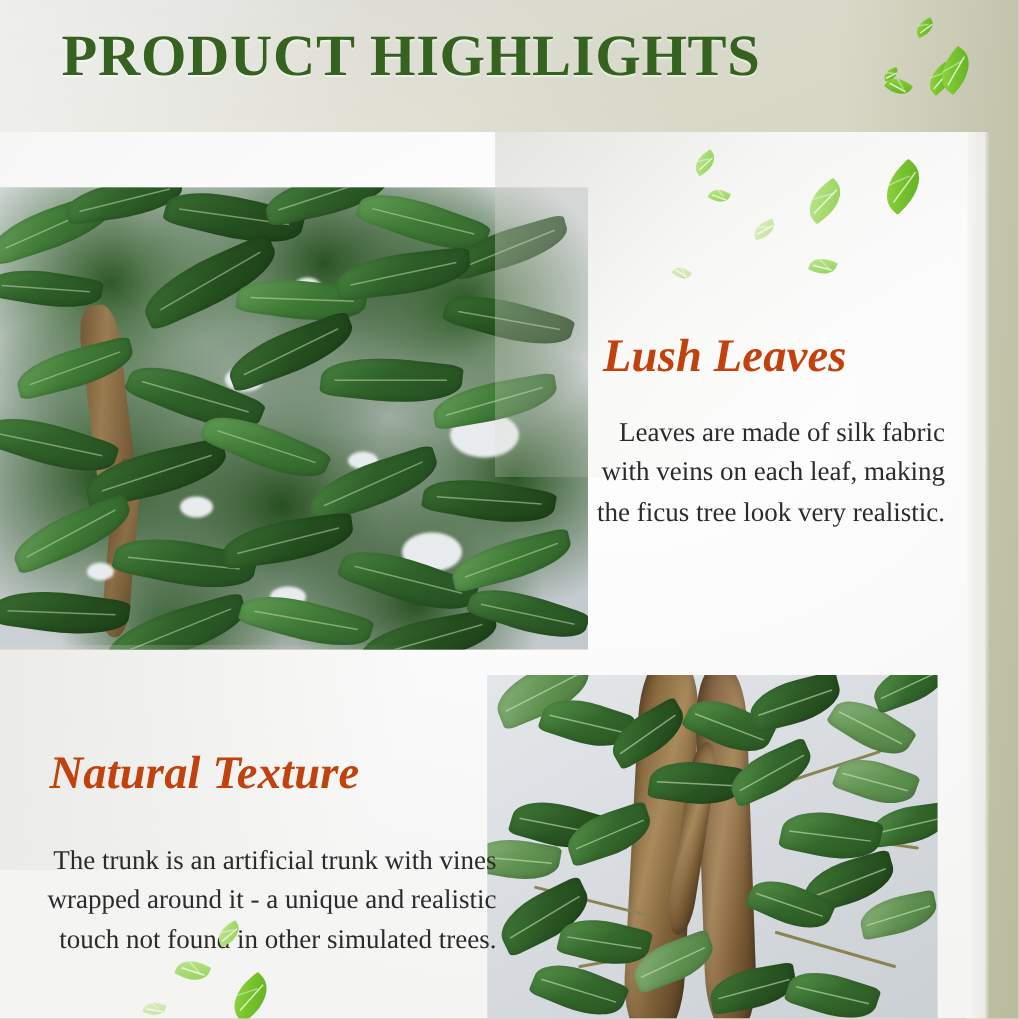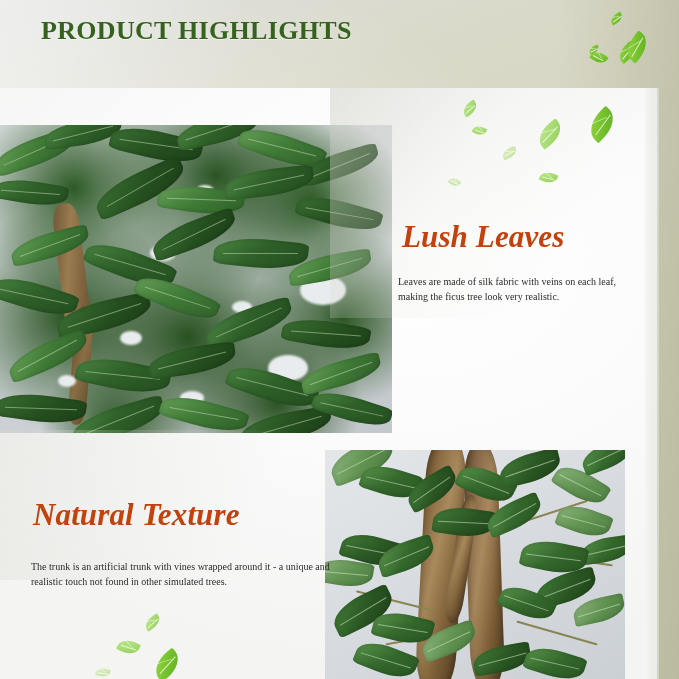--- a/index.html
+++ b/index.html
@@ -16,21 +16,21 @@
         linear-gradient(160deg,#dededd 0%,#d9d9c9 22%,#d3d3bd 55%,#c8c8ae 100%);
   }
   #bg-darkedge{position:absolute;top:0;right:0;width:120px;height:100%;
       background:linear-gradient(90deg,rgba(180,180,150,0) 0%,rgba(176,176,146,.30) 60%,rgba(168,168,138,.42) 100%);}
   #bg-lightleft{position:absolute;top:0;left:0;width:240px;height:110px;
       background:linear-gradient(100deg,rgba(255,255,255,.45),rgba(255,255,255,0));}
 
   
   #title{
     position:absolute;left:41px;top:18px;
-    font-size:26px;letter-spacing:.012em;line-height:1;
+    font-size:39px;letter-spacing:.012em;line-height:1;
     font-weight:700;color:#35621f;white-space:nowrap;
     font-family:"Liberation Serif","DejaVu Serif",serif;
     text-shadow:0 1px 1px rgba(255,255,255,.55);
   }
 
   
   #panel{
     position:absolute;left:0;top:88px;width:657px;height:591px;
     background:
       radial-gradient(90% 70% at 62% 28%, #ffffff 0%, #fbfbfb 45%, #f4f4f3 100%);
@@ -104,22 +104,23 @@
   .bigleaf.dark{background:linear-gradient(135deg,#44803a 0%,#2a5623 55%,#1e4219 100%);}
   .stem{position:absolute;background:#8a8352;border-radius:2px;}
 
   
   .h-lead{
     position:absolute;font-style:italic;font-weight:700;color:#c2410c;
     font-family:"Liberation Serif","DejaVu Serif",serif;
     letter-spacing:.004em;white-space:nowrap;
   }
   .p-body{
-    position:absolute;color:#2b2b2b;font-size:10px;line-height:1.46;
+    position:absolute;color:#2b2b2b;font-size:18px;line-height:1.46;
     font-family:"Liberation Serif","DejaVu Serif",serif;
+    text-align:right;
   }
   #h-lush{left:402px;top:219px;font-size:31px;}
   #p-lush{left:398px;top:275px;width:232px;}
   #h-nat{left:33px;top:497px;font-size:31px;}
   #p-nat{left:31px;top:550px;width:300px;margin-top:10px;}
 
   
   .leaf{position:absolute;}
   .leaf .bodyshape{
     width:100%;height:100%;

